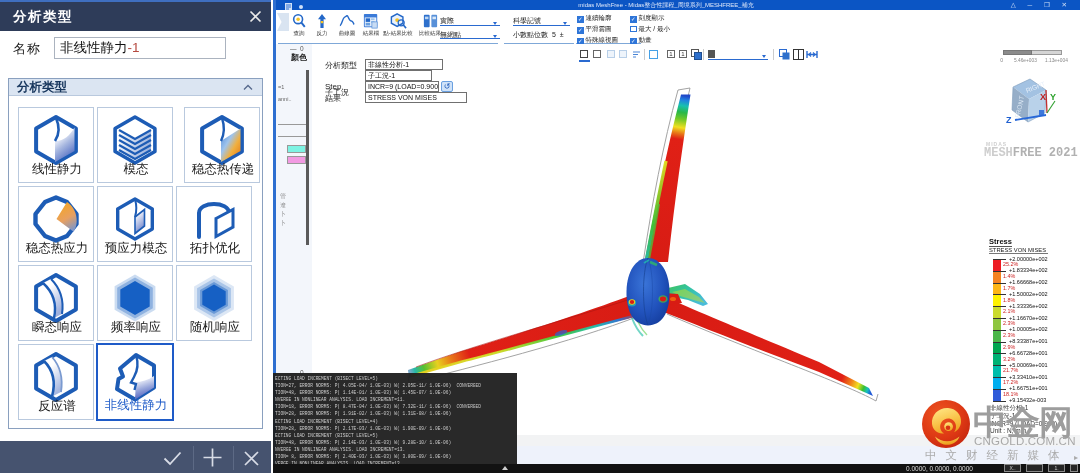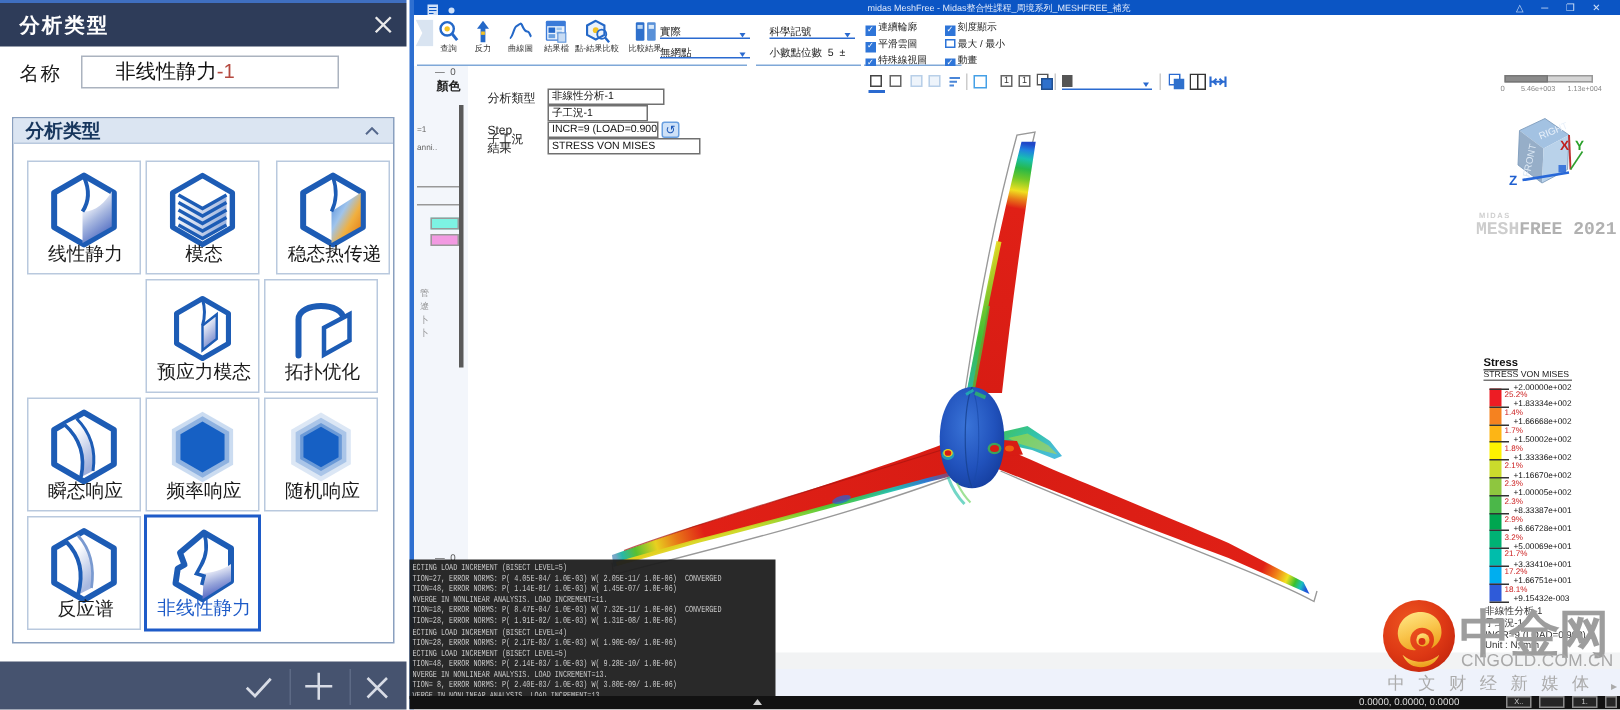--- a/index.html
+++ b/index.html
@@ -32,21 +32,21 @@
 #legend{position:absolute;left:676px;top:191px;width:92px;}
 #console{position:absolute;left:0px;top:373px;width:244px;height:93px;background:rgba(30,30,30,0.95);color:#cbcbcb;font-family:"Liberation Mono",monospace;font-size:6.2px;line-height:7.1px;white-space:pre;overflow:hidden;padding:2px 0 0 2px;z-index:6;}
 #statusbar{position:absolute;left:0;top:464px;width:808px;height:9px;background:#121212;color:#ddd;font-size:6.5px;z-index:7;}
 #band{position:absolute;left:244px;top:435px;width:563px;height:11px;background:#f2f3f4;}
 #band2{position:absolute;left:244px;top:446px;width:563px;height:18px;background:#eef2fb;}
 
 #dlg{position:absolute;left:0;top:0;width:271px;height:395px;background:#fff;z-index:20;border-top:2px solid #3f6fc0;}
 #dlgtitle{position:absolute;left:0;top:0;width:271px;height:29px;background:#2e3c59;color:#fff;}
 #dlgtitle .t{position:absolute;left:13px;top:6px;font-size:13.5px;font-weight:bold;letter-spacing:1.5px;}
 #nmlabel{position:absolute;left:13px;top:38px;font-size:13px;color:#1a1a1a;letter-spacing:1px;}
-#nminput{position:absolute;left:54px;top:35px;width:172px;height:22px;background:#fff;border:1px solid #abb3bf;font-size:13.5px;color:#111;line-height:20px;padding-left:22px;}
+#nminput{position:absolute;left:54px;top:35px;width:172px;height:22px;background:#fff;border:1px solid #abb3bf;font-size:13.5px;color:#111;line-height:20px;padding-left:5px;}
 #nminput b{font-weight:normal;color:#b5493f;}
 #grp{position:absolute;left:8px;top:76px;width:255px;height:351px;border:1px solid #8aa0bf;background:#fff;}
 #grphead{position:absolute;left:0;top:0;width:253px;height:17px;background:#dbe5f2;border-bottom:1px solid #b9c9de;color:#17365d;font-weight:bold;font-size:12.5px;line-height:16px;padding-left:8px;}
 .cell{position:absolute;width:76px;height:76px;border:1px solid #b9c9de;background:#fff;}
 .cell .cap{position:absolute;left:-2px;bottom:4px;width:80px;text-align:center;font-size:12.5px;color:#1a1a1a;white-space:nowrap;}
 .cell svg{position:absolute;left:50%;top:6px;transform:translateX(-50%);}
 .cellsel{width:78px;height:78px;margin:-1px;border:2px solid #1e5bc8;}
 .cellsel .cap{color:#1e5bc8;bottom:5px;font-weight:normal;}
 #dlgfoot{position:absolute;left:0;top:439px;width:271px;height:34px;background:#46536f;}
 #dlgfoot .sep{position:absolute;top:5px;width:1px;height:24px;background:#5d6a85;}
@@ -457,20 +457,34 @@
                 <stop offset="0.85" stop-color="#e88a20"></stop>
                 <stop offset="1" stop-color="#f0b040"></stop>
               </linearGradient>
             </defs>
 <polygon points="25.0,3.0 44.9,14.5 44.9,37.5 25.0,49.0 5.1,37.5 5.1,14.5" fill="none" stroke="#1d5cb5" stroke-width="4" stroke-linejoin="round"></polygon>
 <path d="M24,27 L43.5,14.5 L43.5,37 L24,48 Z" fill="url(#g3)"></path>
 <path d="M25,4 C28,13 27,21 24,27" fill="none" stroke="#1d5cb5" stroke-width="2.4"></path>
           </svg>
           <div class="cap">稳态热传递</div>
         </div>
+    <div class="cell" style="left:9px;top:107px;">
+          <svg width="50" height="52" viewBox="0 0 50 52">
+            <defs>
+              <linearGradient id="g4" x1="0.3" y1="0" x2="0.7" y2="1">
+                <stop offset="0" stop-color="#f5a622"></stop>
+                <stop offset="0.55" stop-color="#e8a060"></stop>
+                <stop offset="1" stop-color="#7a96cc"></stop>
+              </linearGradient>
+            </defs>
+<path d="M25,4.5 L36,9 L45.5,21 L45.5,31 L36,43 L25,47.5 L14,43 L4.5,31 L4.5,21 L14,9 Z" fill="none" stroke="#1d5cb5" stroke-width="4.4" stroke-linejoin="round" stroke-linecap="round"></path>
+<path d="M25.5,26 L36,9 C42.5,13.5 46,20.5 45.7,28.5 C45.6,32 44.6,35.5 42.6,38.8 Z" fill="url(#g4)"></path>
+          </svg>
+          <div class="cap">稳态热应力</div>
+        </div>
     <div class="cell" style="left:167px;top:107px;">
           <svg width="50" height="52" viewBox="0 0 50 52">
             <path d="M10,44 L10,20 C10,8 40,8 40,20 L40,23" fill="none" stroke="#1d5cb5" stroke-width="4" stroke-linecap="round"></path>
 <path d="M27,25.5 L44,16.5 L44,34 L27,43.5 Z" fill="#ffffff" stroke="#1d5cb5" stroke-width="3"></path>
           </svg>
           <div class="cap">拓扑优化</div>
         </div>
     <div class="cell" style="left:88px;top:107px;">
           <svg width="50" height="52" viewBox="0 0 50 52">
             <defs>

